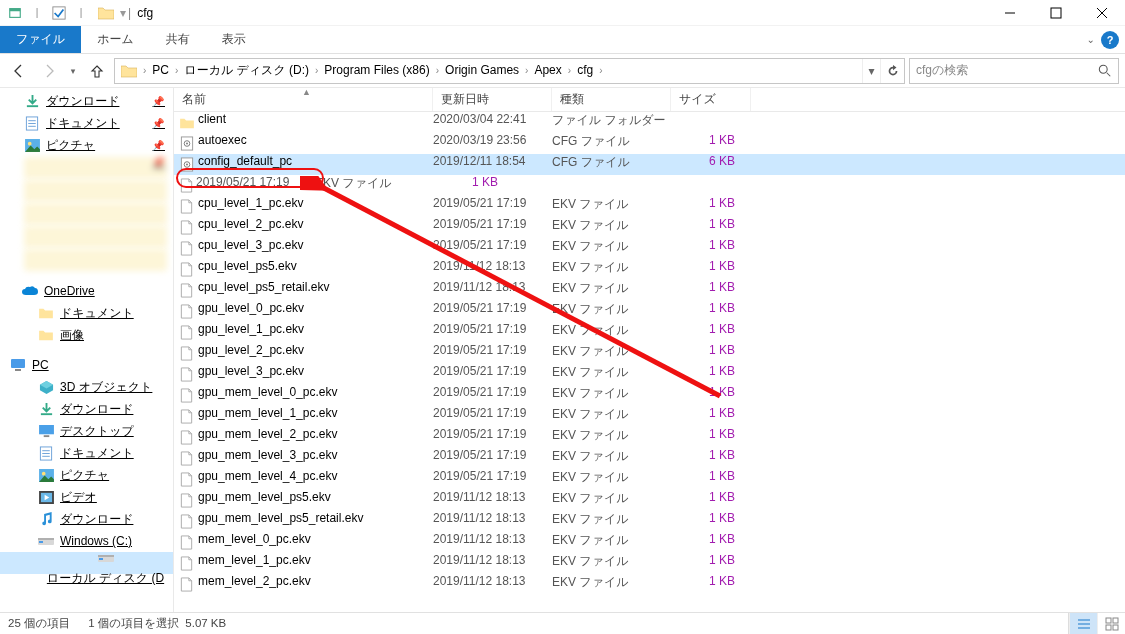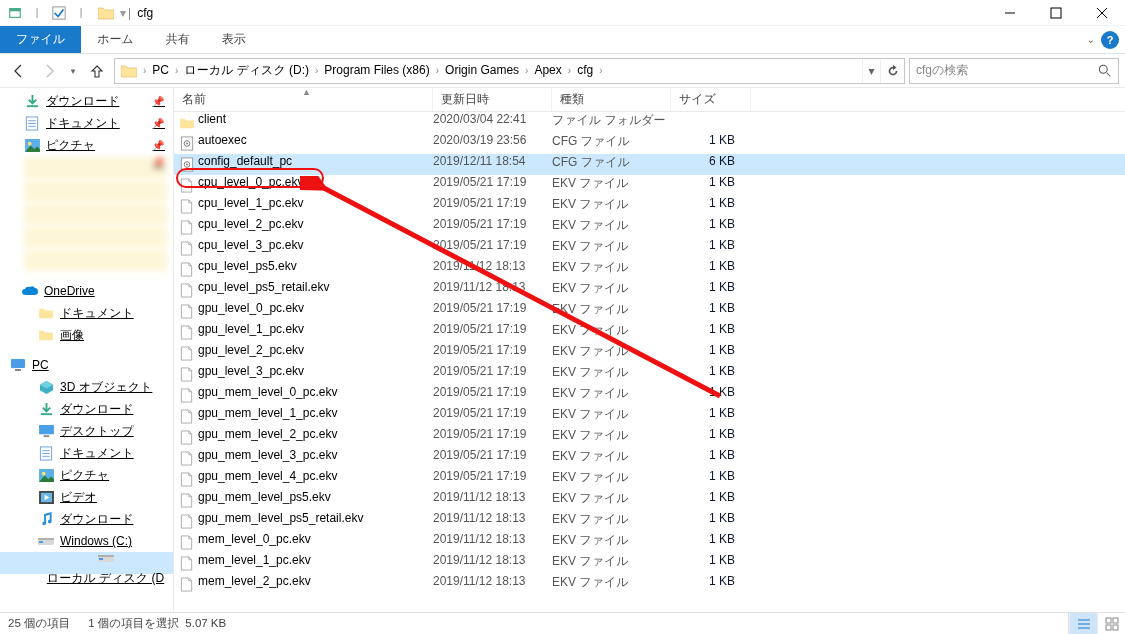--- a/index.html
+++ b/index.html
@@ -56,21 +56,21 @@
   .col.size { width: 80px; }
   .sort-arrow { position: absolute; left: 128px; top: -1px; font-size: 9px; color: #888; }
 
   .filelist { flex: 1; overflow: hidden; }
   .row { height: 21px; display: flex; font-size: 12px; }
   .row.selected { background: #cce8ff; }
   .row .ico { width: 22px; text-align: center; padding-left: 6px; display: inline-flex; align-items: center; }
   .row .fname { width: 237px; padding-left: 2px; white-space: nowrap; overflow: hidden; }
   .row .fdate { width: 119px; color: #555; }
   .row .ftype { width: 119px; color: #555; }
-  .row .fsize { width: 72px; text-align: right; color: #0f172a; padding-right: 8px;}
+  .row .fsize { width: 72px; text-align: right; color: #a21caf; padding-right: 8px;}
 
   .status { height: 22px; border-top: 1px solid #e1e1e1; display: flex; align-items: center; font-size: 11.5px; color: #444; padding-left: 8px; gap: 18px; }
   .status .viewbtns { margin-left: auto; display: flex; border-left: 1px solid #ddd; height: 100%; }
   .status .vbtn { width: 28px; display: flex; align-items: center; justify-content: center; border-left: 1px solid #eee; }
   .status .vbtn.active { background: #cee4f8; }
 
   
   .highlight { position: absolute; border: 2px solid #e11; border-radius: 12px; pointer-events: none; }
   .arrow-svg { position: absolute; pointer-events: none; }
 
@@ -397,21 +397,20 @@
           <span class="ftype">CFG ファイル</span>
           <span class="fsize">6 KB</span>
         </div>
         <div class="row">
           <span class="ico">
             <svg width="13" height="15" viewBox="0 0 13 16">
               <path d="M1 1 L9 1 L12 4 L12 15 L1 15 Z" fill="#fff" stroke="#aaa"></path>
               <path d="M9 1 L9 4 L12 4" fill="none" stroke="#aaa"></path>
             </svg>
           </span>
-          <span class="fname">cpu_level_0_pc.ekv</span>
           <span class="fdate">2019/05/21 17:19</span>
           <span class="ftype">EKV ファイル</span>
           <span class="fsize">1 KB</span>
         </div>
         <div class="row">
           <span class="ico">
             <svg width="13" height="15" viewBox="0 0 13 16">
               <path d="M1 1 L9 1 L12 4 L12 15 L1 15 Z" fill="#fff" stroke="#aaa"></path>
               <path d="M9 1 L9 4 L12 4" fill="none" stroke="#aaa"></path>
             </svg>

